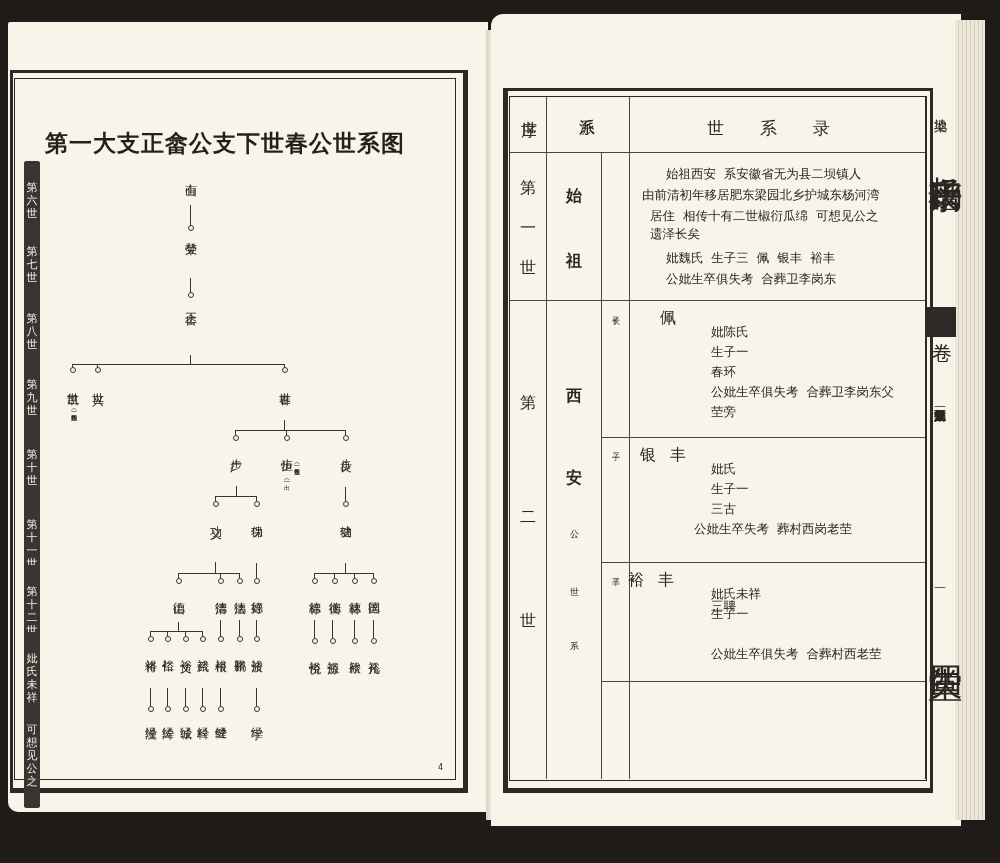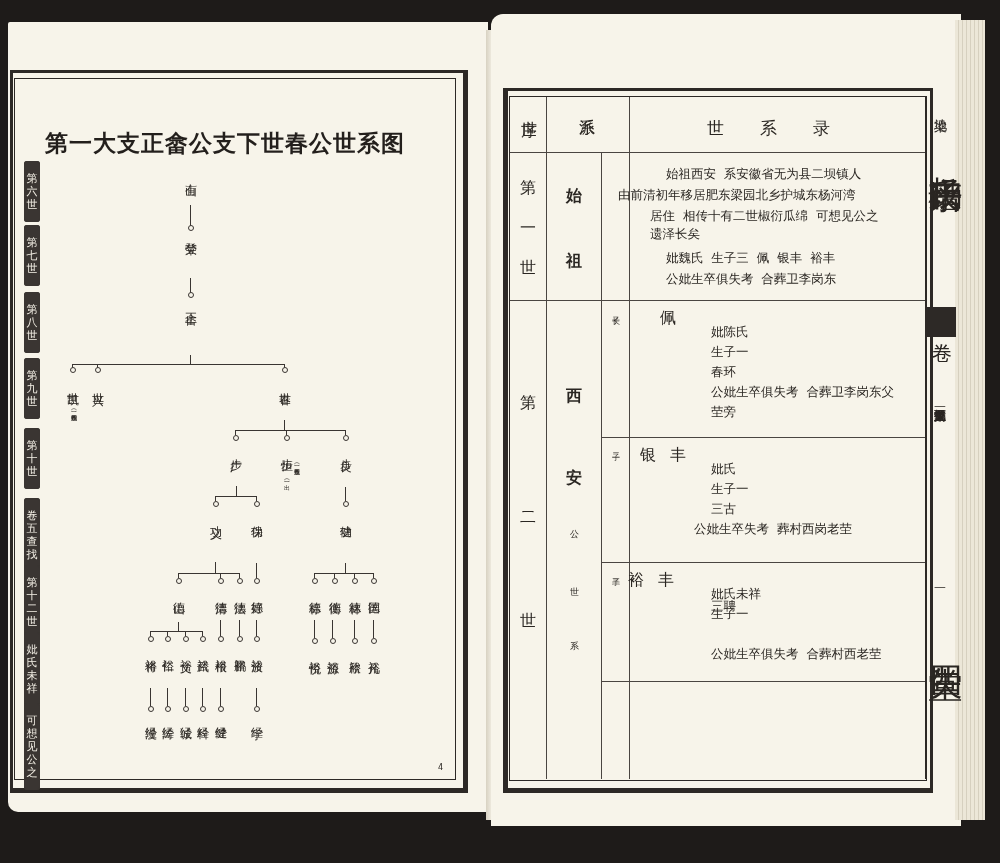--- a/index.html
+++ b/index.html
@@ -13,21 +13,21 @@
   .gutter{position:absolute;left:486px;top:30px;width:6px;height:790px;
      background:linear-gradient(90deg,#d8d2c2,#f1ede2);}
 
   
   .lframe{position:absolute;left:10px;top:70px;width:450px;height:715px;
      border:3px solid #2d2926;border-right-width:5px;border-bottom-width:5px;}
   .lframe-inner{position:absolute;left:14px;top:78px;width:440px;height:700px;border:1px solid #2d2926;}
   .ltitle{position:absolute;left:45px;top:128px;font-family:"DejaVu Serif","Liberation Serif",serif;
      font-weight:bold;font-size:23px;letter-spacing:1px;color:#231f1c;}
   .gen-label{position:absolute;left:24px;width:14px;background:#3a3532;color:#f4f0e6;
-     border-radius:3px;font-size:11px;line-height:13px;text-align:center;padding:11px 1px;
+     border-radius:3px;font-size:11px;line-height:13px;text-align:center;padding:20px 1px;
      box-shadow:0 0 0 1px #3a3532 inset;}
   .node{position:absolute;writing-mode:vertical-rl;font-size:12px;line-height:13px;letter-spacing:1px;color:#2a2622;}
   .note{position:absolute;writing-mode:vertical-rl;font-size:6px;line-height:7px;color:#2a2622;}
   .ln{position:absolute;background:#3a3532;}
   .dot{position:absolute;width:4px;height:4px;border:1px solid #3a3532;border-radius:50%;background:#f7f4ea;}
   .pnum{position:absolute;left:438px;top:763px;font-size:8px;color:#2a2622;}
 
   
   .rframe{position:absolute;left:503px;top:88px;width:422px;height:697px;
      border:3px solid #2d2926;border-left-width:5px;border-bottom-width:5px;}
@@ -67,21 +67,21 @@
 
 <div class="lframe"></div>
 <div class="lframe-inner"></div>
 <div class="ltitle">第一大支正畲公支下世春公世系图</div>
 
 <div class="gen-label" style="top:161px">第六世</div>
 <div class="gen-label" style="top:225px">第七世</div>
 <div class="gen-label" style="top:292px">第八世</div>
 <div class="gen-label" style="top:358px">第九世</div>
 <div class="gen-label" style="top:428px">第十世</div>
-<div class="gen-label" style="top:498px">卷五查找</div>
+<div class="gen-label" style="top:498px">第十一世</div>
 <div class="gen-label" style="top:565px">第十二世</div>
 <div class="gen-label" style="top:632px">妣氏未祥</div>
 <div class="gen-label" style="top:703px">可想见公之</div>
 
 <div class="node" style="left:184px;top:174px">有山</div>
 <div class="ln" style="left:190px;top:205px;width:1px;height:22px"></div>
 <div class="dot" style="left:188px;top:225px"></div>
 <div class="node" style="left:184px;top:233px">登荣</div>
 <div class="ln" style="left:190px;top:278px;width:1px;height:15px"></div>
 <div class="dot" style="left:188px;top:292px"></div>
@@ -226,21 +226,21 @@
 <div class="hdr" style="left:520px;top:108px">世序</div>
 <div class="hdr" style="left:578px;top:106px">派系</div>
 <div class="hdr-h" style="left:707px;top:117px">世系录</div>
 
 <div class="gen-char" style="left:520px;top:178px">第</div>
 <div class="gen-char" style="left:520px;top:218px">一</div>
 <div class="gen-char" style="left:520px;top:258px">世</div>
 <div class="pai-char" style="left:566px;top:186px">始</div>
 <div class="pai-char" style="left:566px;top:251px">祖</div>
 <div class="txt" style="left:650px;top:164px">    始祖西安  系安徽省无为县二坝镇人</div>
-<div class="txt" style="left:618px;top:185px">由前清初年移居肥东梁园北乡护城东杨河湾</div>
+<div class="txt" style="left:642px;top:185px">由前清初年移居肥东梁园北乡护城东杨河湾</div>
 <div class="txt" style="left:650px;top:206px">居住  相传十有二世椒衍瓜绵  可想见公之</div>
 <div class="txt" style="left:650px;top:224px">遗泽长矣</div>
 <div class="txt" style="left:650px;top:248px">    妣魏氏  生子三  佩  银丰  裕丰</div>
 <div class="txt" style="left:650px;top:269px">    公妣生卒俱失考  合葬卫李岗东</div>
 
 <div class="gen-char" style="left:520px;top:393px">第</div>
 <div class="gen-char" style="left:520px;top:507px">二</div>
 <div class="gen-char" style="left:520px;top:611px">世</div>
 <div class="pai-char" style="left:566px;top:386px">西</div>
 <div class="pai-char" style="left:566px;top:468px">安</div>

